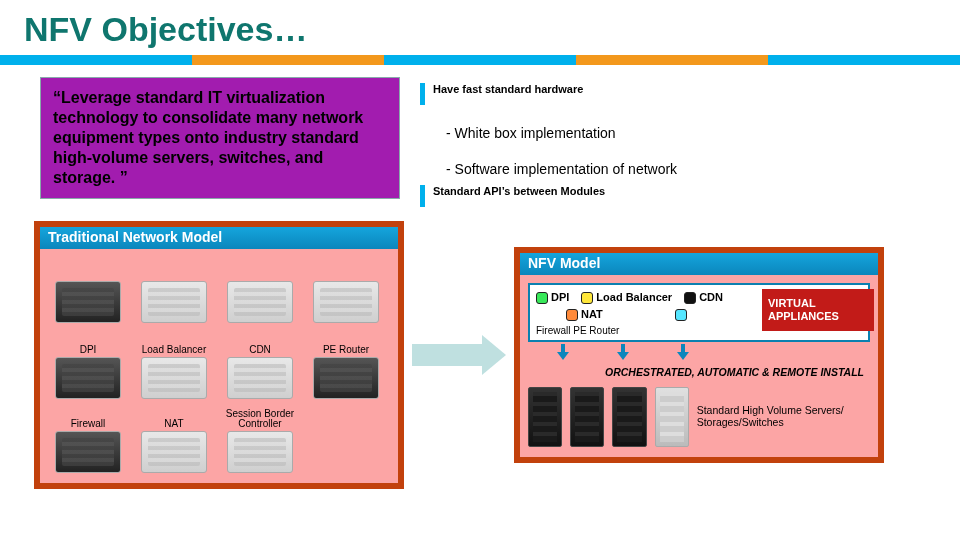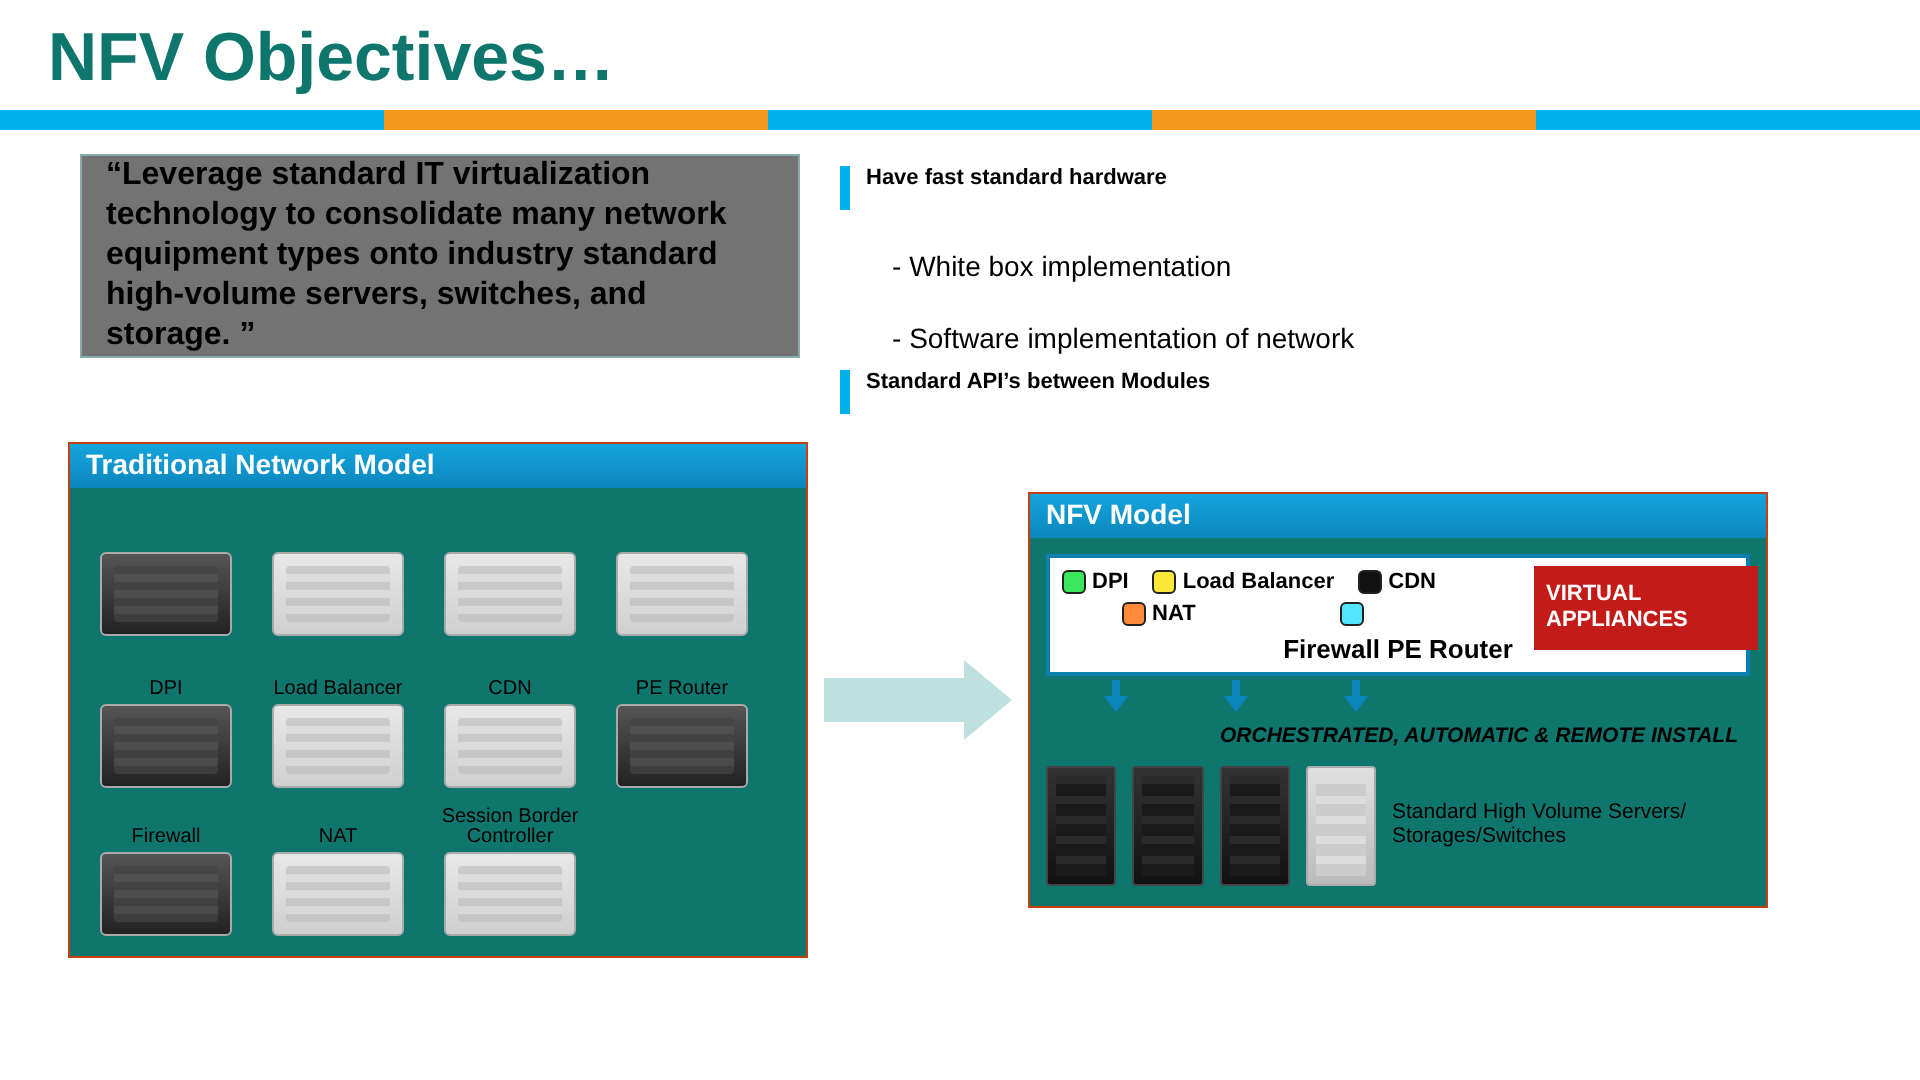--- a/index.html
+++ b/index.html
@@ -7,36 +7,36 @@
 
   .title { font-size: 34px; font-weight: bold; color: #0f766e; padding: 10px 0 6px 24px; }
 
   .stripe { height: 10px; width: 100%; display: flex; }
   .stripe > div { flex: 1; }
 
   .cols { display: flex; padding: 12px 20px 0 40px; gap: 20px; }
   .left { width: 360px; }
   .right { flex: 1; }
 
-  .quote-box { border: 1px solid #8aa; background: #737373; padding: 0 12px; font-weight: bold; font-size: 16px; line-height: 1.25; }
+  .quote-box { border: 1px solid #8aa; background: #a21caf; padding: 10px 12px; font-weight: bold; font-size: 16px; line-height: 1.25; }
 
   .h-item { display: flex; align-items: flex-start; margin: 6px 0 2px; }
   .h-bar { width: 5px; height: 22px; background: #00b0ec; margin-right: 8px; flex: none; }
   .h-text { font-weight: bold; font-size: 11px; line-height: 1.2; }
   .sub { margin: 20px 0 8px 26px; font-size: 14px; }
   .sub::before { content: "- "; }
 
   .panels { display: flex; align-items: center; margin-top: 12px; }
   .panels .panel { position: relative; }
   .arrow { flex: none; width: 110px; display: flex; align-items: center; justify-content: center; }
   .arrow .arrbody { width: 70px; height: 22px; background: #bfe0e0; position: relative; }
   .arrow .arrhead { width: 0; height: 0; border-top: 20px solid transparent; border-bottom: 20px solid transparent; border-left: 24px solid #bfe0e0; }
   .arrow .arrwrap { display: flex; align-items: center; }
 
-  .panel { border: 1px solid #c2410c; background: #0f766e; }
+  .panel { border: 6px solid #c2410c; background: #fca5a5; }
   .panel-hdr { height: 22px; background: linear-gradient(#15a5dd,#0b86bc); color: #fff; font-weight: bold; font-size: 14px; padding: 2px 8px; }
 
   .trad { width: 370px; }
   .trad-body { padding: 6px 8px 10px; }
   .hwgrid { display: grid; grid-template-columns: repeat(4, 80px); grid-auto-rows: 70px; gap: 4px 6px; align-items: end; justify-items: center; font-size: 10px; }
   .hw { width: 74px; display: flex; flex-direction: column; align-items: center; gap: 2px; }
   .hw .img { width: 66px; height: 42px; background: linear-gradient(#e8e8e8,#cfcfcf); border: 1px solid #aaa; border-radius: 3px; position: relative; overflow: hidden; }
   .hw .img.dark { background: linear-gradient(#555,#222); }
   .hw .img::after { content: ""; position: absolute; inset: 6px; background: repeating-linear-gradient(0deg,#bbb 0 4px,#dadada 4px 8px); border-radius: 2px; opacity: .6; }
   .hw .img.dark::after { background: repeating-linear-gradient(0deg,#444 0 4px,#555 4px 8px); opacity: .7; }
@@ -47,21 +47,21 @@
 
   .vbox { border: 2px solid #0b80b0; background: #fff; padding: 6px 6px 4px; position: relative; }
   .vrow1 { display: flex; gap: 12px; align-items: center; font-size: 11px; font-weight: bold; }
   .sq { width: 12px; height: 12px; border-radius: 3px; border: 1.5px solid #222; display: inline-block; vertical-align: middle; margin-right: 3px; }
   .sq.green { background: #38e85a; }
   .sq.yellow { background: #ffe73a; }
   .sq.orange { background: #ff8a3a; }
   .sq.black { background: #111; }
   .sq.cyan { background: #55e6ff; }
   .vrow2 { display: flex; gap: 12px; margin-top: 4px; align-items: center; font-size: 11px; font-weight: bold; padding-left: 30px;}
-  .vbottom { font-size: 13px; text-align: center; margin-top: 4px; font-weight: bold; }
+  .vbottom { font-size: 10px; text-align: left; margin-top: 4px; font-weight: normal; }
 
   .va { position: absolute; right: -6px; top: 4px; width: 112px; background: #c21b18; color: #fff; font-size: 11px; font-weight: bold; padding: 8px 6px; line-height: 1.2; }
 
   .nfv .orch { text-align: right; font-size: 10.5px; font-style: italic; font-weight: bold; margin-top: 6px; padding-right: 6px; line-height: 1.2; }
 
   .srvrow { display: flex; align-items: center; gap: 8px; margin-top: 8px; }
   .srv { width: 46px; height: 60px; background: linear-gradient(#333,#111); border: 1px solid #444; border-radius: 2px; position: relative; }
   .srv::after { content: ""; position: absolute; inset: 4px; background: repeating-linear-gradient(0deg,#1a1a1a 0 6px,#2a2a2a 6px 10px); }
   .srv.light { background: linear-gradient(#e0e0e0,#bbb); border-color: #aaa; }
   .srv.light::after { background: repeating-linear-gradient(0deg,#ccc 0 6px,#ddd 6px 10px); }

